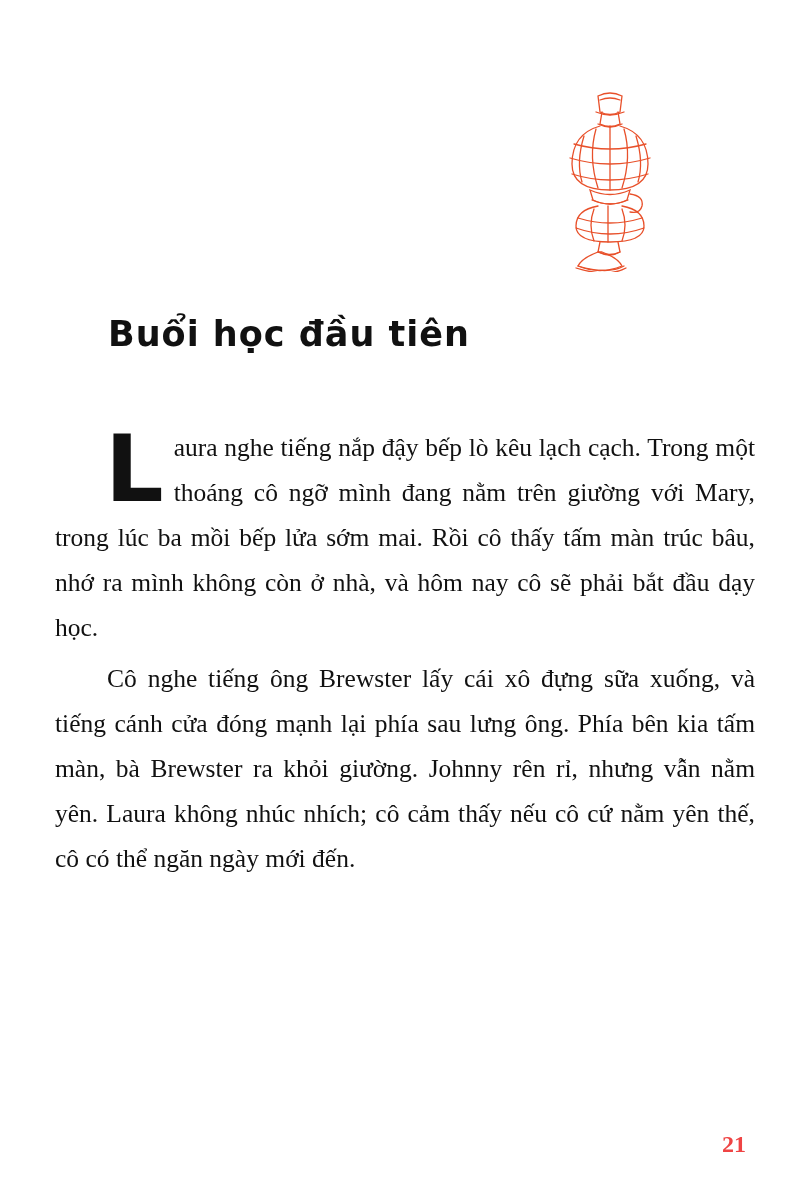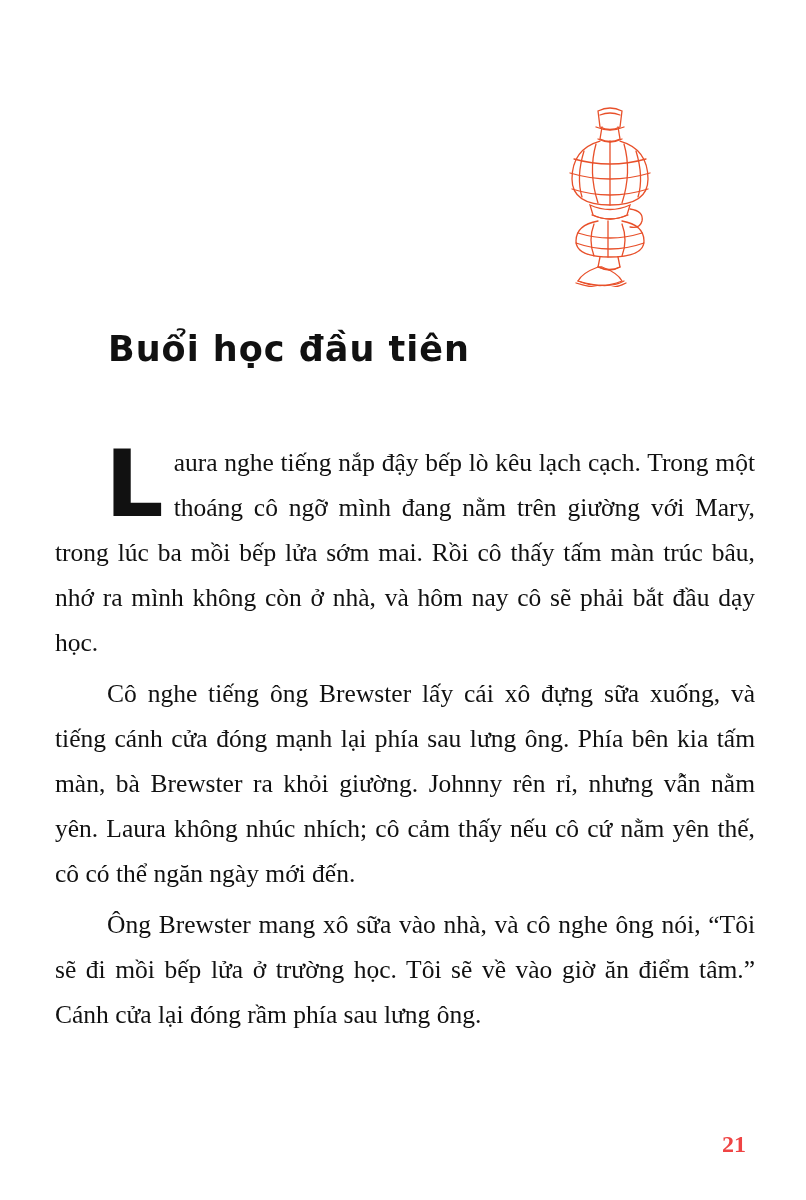--- a/index.html
+++ b/index.html
@@ -12,21 +12,20 @@
     height: 1200px;
     position: relative;
     overflow: hidden;
     font-family: "Liberation Serif", serif;
     color: #111111;
   }
   .page {
     position: absolute;
     inset: 0;
     padding: 18px;
-    margin-top: 15px;
   }
 
   
   .lamp-figure {
     position: absolute;
     top: 82px;
     left: 520px;
     width: 180px;
     height: 190px;
   }
@@ -134,18 +133,17 @@
     </svg>
   </div>
 
   <h1 class="chapter-title">Buổi học đầu tiên</h1>
 
   <div class="body-text">
     <p class="para first">
       <span class="dropcap">L</span><span>aura nghe tiếng nắp đậy bếp lò kêu lạch cạch. Trong một thoáng cô ngỡ mình đang nằm trên giường với Mary, trong lúc ba mồi bếp lửa sớm mai. Rồi cô thấy tấm màn trúc bâu, nhớ ra mình không còn ở nhà, và hôm nay cô sẽ phải bắt đầu dạy học.</span>
     </p>
     <p class="para indent">Cô nghe tiếng ông Brewster lấy cái xô đựng sữa xuống, và tiếng cánh cửa đóng mạnh lại phía sau lưng ông. Phía bên kia tấm màn, bà Brewster ra khỏi giường. Johnny rên rỉ, nhưng vẫn nằm yên. Laura không nhúc nhích; cô cảm thấy nếu cô cứ nằm yên thế, cô có thể ngăn ngày mới đến.</p>
-    <p class="para indent">Ông Brewster mang xô sữa vào nhà, và cô nghe ông nói, “Tôi sẽ đi mồi bếp lửa ở trường học. Tôi sẽ về vào giờ ăn điểm tâm.” Cánh cửa lại đóng rầm phía sau lưng ông.</p>
   </div>
 
   <div class="page-number">21</div>
 
 </div>
 
 </body></html>

